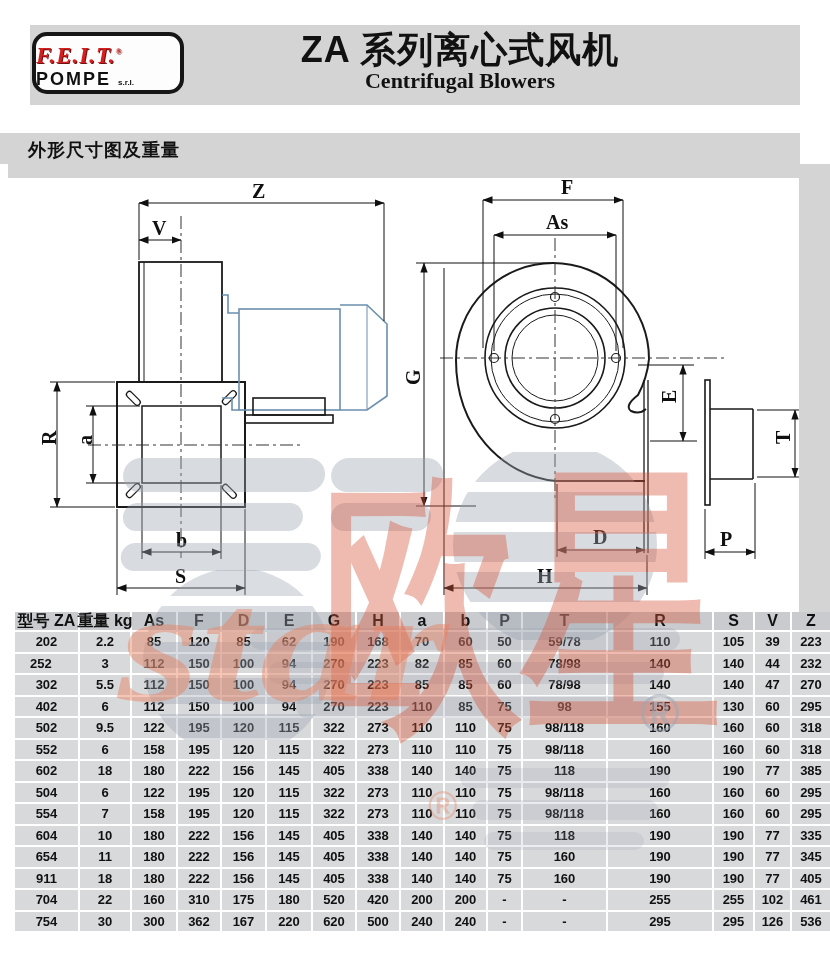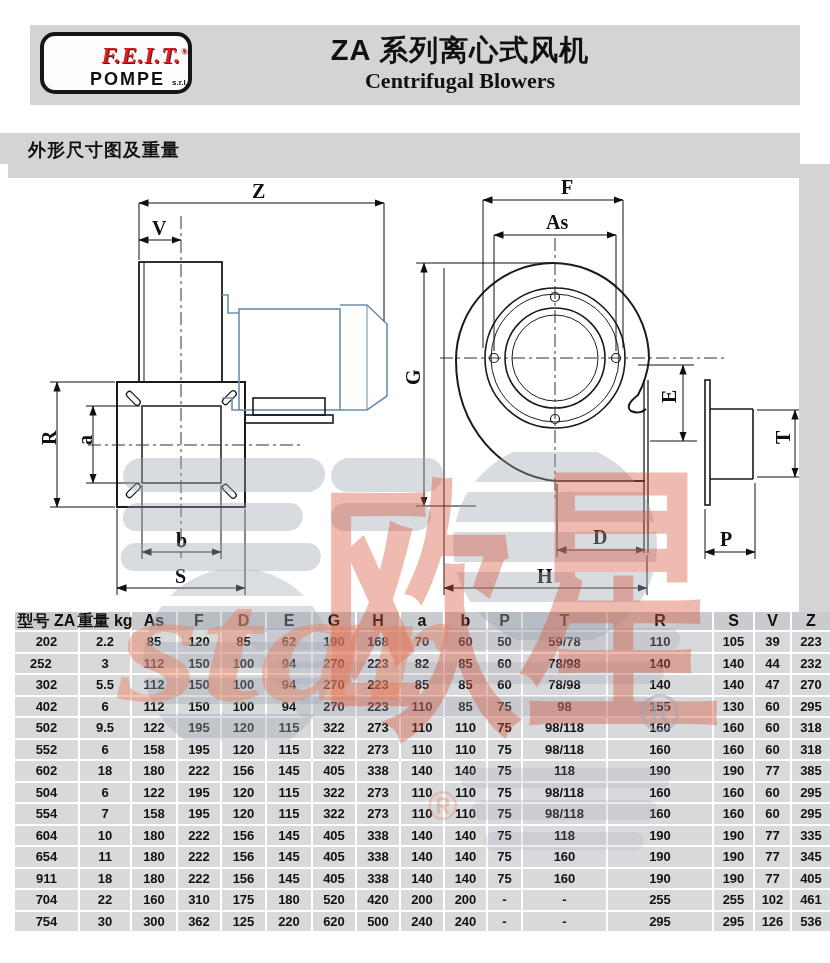--- a/index.html
+++ b/index.html
@@ -1,30 +1,30 @@
 <!DOCTYPE html>
 <html><head>
 <meta charset="utf-8">
 <style>
   html,body{margin:0;padding:0;background:#fff;}
   body{width:830px;height:963px;position:relative;overflow:hidden;
        font-family:"Liberation Sans",sans-serif;color:#111;}
 
   
   .header-bar{position:absolute;left:30px;top:25px;width:770px;height:80px;background:#d4d4d4;}
-  .logo-box{position:absolute;left:10px;top:7px;width:152px;height:62px;background:#fdfdfd;
-            border:4px solid #161616;border-radius:15px;text-align:right;box-sizing:border-box;}
+  .logo-box{position:absolute;left:2px;top:7px;width:152px;height:62px;background:#fdfdfd;
+            border:4px solid #161616;border-radius:15px;text-align:left;box-sizing:border-box;}
   .logo-brand{font-family:"Liberation Serif",serif;font-style:italic;font-weight:bold;
               font-size:23px;color:#d42020;letter-spacing:1px;line-height:26px;margin-top:3px;
               text-shadow:1px 1px 0 #701010;}
   .logo-reg{font-size:8px;vertical-align:super;color:#d42020;}
   .logo-sub{font-size:18px;font-weight:bold;letter-spacing:2px;line-height:20px;color:#101010;}
   .logo-suffix{font-size:8px;font-weight:bold;letter-spacing:0;}
   .title-wrap{position:absolute;left:230px;top:8px;width:400px;text-align:center;}
-  .title-zh{font-size:29px;font-weight:bold;line-height:34px;letter-spacing:1px;}
+  .title-zh{font-size:36px;font-weight:bold;line-height:34px;letter-spacing:1px;}
   .title-en{font-family:"Liberation Serif",serif;font-size:22px;font-weight:bold;line-height:28px;}
 
   
   .section-bar{position:absolute;left:0;top:133px;width:800px;height:31px;background:#d4d4d4;}
   .section-title{font-size:18px;font-weight:bold;padding:5px 0 0 28px;letter-spacing:1px;}
   .top-strip{position:absolute;left:8px;top:164px;width:822px;height:14px;background:#d4d4d4;}
   .right-strip{position:absolute;left:799px;top:164px;width:31px;height:448px;background:#d4d4d4;}
 
   
   .drawing-area{position:absolute;left:0;top:178px;width:799px;height:434px;background:#fff;}
@@ -422,21 +422,21 @@
     <div class="td">-</div>
     <div class="td">-</div>
     <div class="td">255</div>
     <div class="td">255</div>
     <div class="td">102</div>
     <div class="td">461</div>
     <div class="td">754</div>
     <div class="td">30</div>
     <div class="td">300</div>
     <div class="td">362</div>
-    <div class="td">125</div>
+    <div class="td">167</div>
     <div class="td">220</div>
     <div class="td">620</div>
     <div class="td">500</div>
     <div class="td">240</div>
     <div class="td">240</div>
     <div class="td">-</div>
     <div class="td">-</div>
     <div class="td">295</div>
     <div class="td">295</div>
     <div class="td">126</div>

